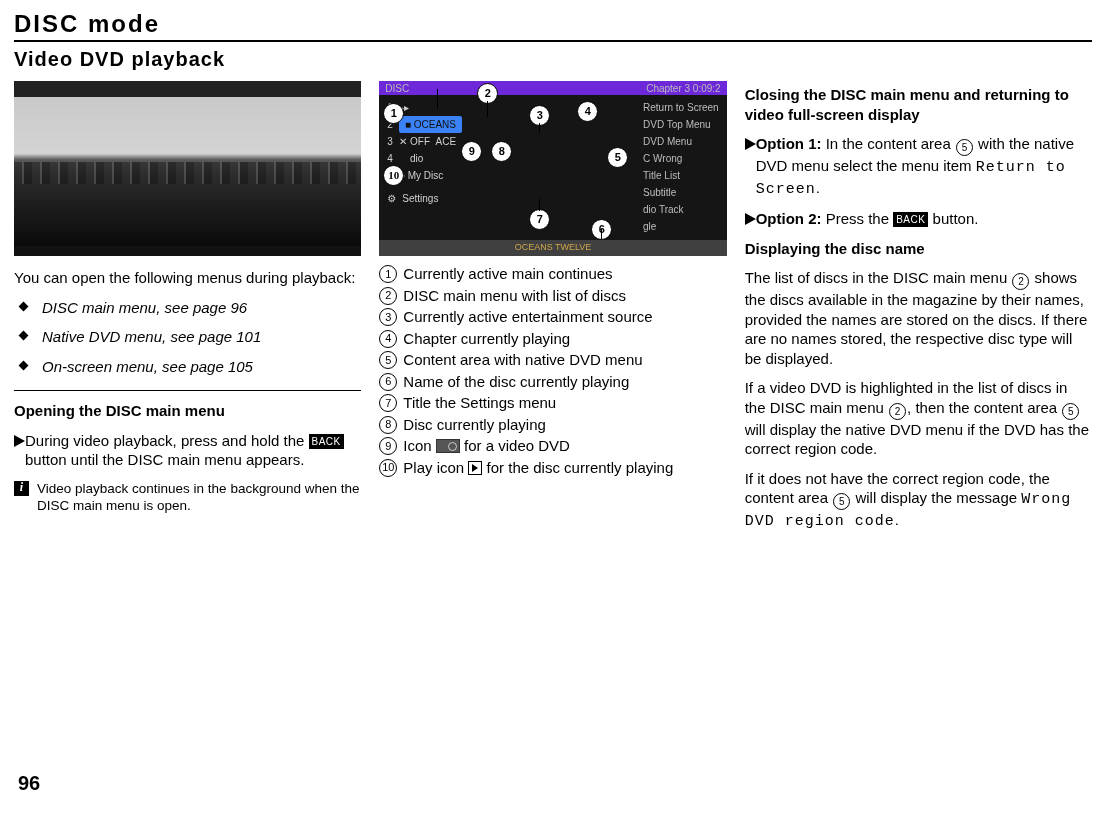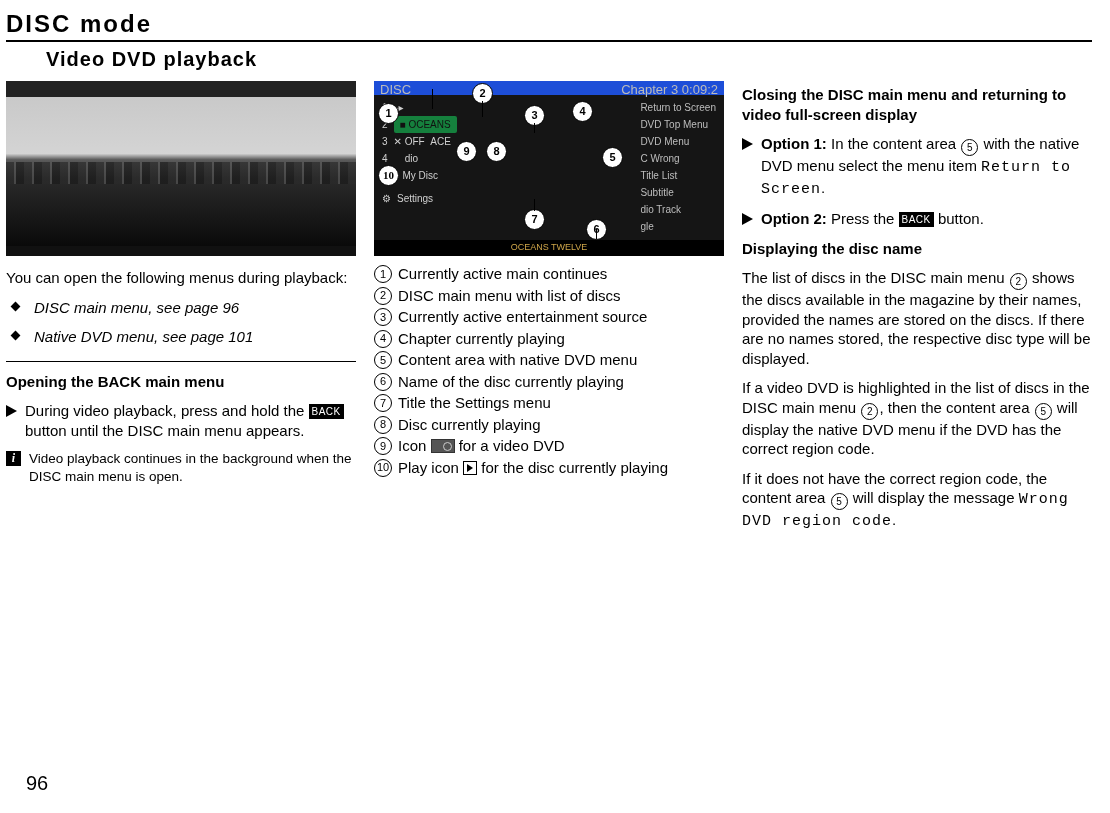--- a/index.html
+++ b/index.html
@@ -6,40 +6,39 @@
     margin: 0;
     padding: 0;
     background: #fff;
     font-family: Arial, Helvetica, sans-serif;
     color: #000;
   }
   .page {
     width: 1110px;
     height: 813px;
     box-sizing: border-box;
-    padding: 10px 18px 0 6px;
+    padding: 10px 18px 0 14px;
     position: relative;
   }
   .chapter-title {
     font-weight: bold;
     font-size: 24px;
     letter-spacing: 2px;
     font-family: Arial, sans-serif;
   }
   .rule-main {
     border: none;
     border-top: 2px solid #000;
     margin: 2px 0 6px 0;
   }
   .section-title {
     font-weight: bold;
     font-size: 20px;
     letter-spacing: 1px;
     margin-bottom: 10px;
-    margin-left: 40px;
   }
   .columns {
     display: flex;
     gap: 18px;
   }
   .col {
     flex: 1 1 0;
     min-width: 0;
     font-size: 15px;
     line-height: 1.3;
@@ -102,21 +101,20 @@
     border-top: 1.5px solid #000;
     margin: 2px 0 10px 0;
   }
   .h4 {
     font-weight: bold;
     font-size: 15px;
     margin: 4px 0 10px 0;
   }
   .step {
     display: flex;
-    gap: 8px;
     margin-bottom: 10px;
     justify-content: space-between;
   }
   .step .tri {
     flex: 0 0 auto;
     width: 0; height: 0;
     border-top: 6px solid transparent;
     border-bottom: 6px solid transparent;
     border-left: 11px solid #000;
     margin-top: 4px;
@@ -157,49 +155,49 @@
     width:100%;
     height:175px;
     background:#151515;
     position:relative;
     margin-bottom:8px;
     overflow:hidden;
     font-family: Arial, sans-serif;
   }
   .annot .topbar {
     position:absolute; left:0; right:0; top:0; height:14px;
-    background:#1d4ed8;
+    background:#6d28d9;
     color:#bbb;
-    font-size:13px;
+    font-size:10px;
     padding:1px 6px;
     box-sizing:border-box;
     display:flex;
     justify-content:space-between;
   }
   .annot .leftmenu {
     position:absolute;
     left:8px; top:18px;
     font-size:10px;
     color:#d0d0d0;
     line-height:17px;
   }
   .annot .leftmenu .row { display:flex; gap:6px; align-items:center; }
-  .annot .leftmenu .sel { background:#15803d; color:#111; padding:0 6px; border-radius:2px;}
+  .annot .leftmenu .sel { background:#3b82f6; color:#111; padding:0 6px; border-radius:2px;}
   .annot .rightmenu {
     position:absolute;
     right:8px; top:18px;
     text-align:left;
     font-size:10px;
     color:#bdbdbd;
     line-height:17px;
   }
   .annot .footer {
     position:absolute;
     left:0; right:0; bottom:0; height:16px;
-    background:#000000;
+    background:#404040;
     color:#cfa64a;
     font-size:9px;
     display:flex;
     justify-content:center;
     align-items:center;
   }
   .bubble {
     position:absolute;
     width:19px; height:19px;
     border-radius:50%;
@@ -274,22 +272,22 @@
     border-radius:50%;
     font-size:10px;
     align-items:center;
     justify-content:center;
     vertical-align: -2px;
     margin:0 1px;
   }
   .mono { font-family: "Courier New", monospace; letter-spacing:1px;}
   .page-num {
     position:absolute;
-    left:26px; bottom:18px;
-    font-weight:normal;
+    left:18px; bottom:18px;
+    font-weight:bold;
     font-size:20px;
     margin-top:32px;
   }
 </style>
 </head>
 <body>
 
 <div class="page">
 
   <div class="chapter-title">DISC mode</div>
@@ -304,25 +302,26 @@
         <div class="scene"></div>
         <div class="skyline"></div>
         <div class="barbot"></div>
       </div>
 
       <p>You can open the following menus during playback:</p>
 
       <ul class="diamond">
         <li>DISC main menu, see page 96</li>
         <li>Native DVD menu, see page 101</li>
+        <li>On-screen menu, see page 105</li>
       </ul>
 
       <hr class="h3-rule">
 
-      <div class="h4">Opening the BACK main menu</div>
+      <div class="h4">Opening the DISC main menu</div>
 
       <div class="step">
         <div class="tri"></div>
         <div class="step-body">
           <span>During video playback, press and hold the </span><span class="back-btn">BACK</span><span> button until the DISC main menu appears.</span>
         </div>
       </div>
 
       <div class="note">
         <div class="ibox">i</div>

